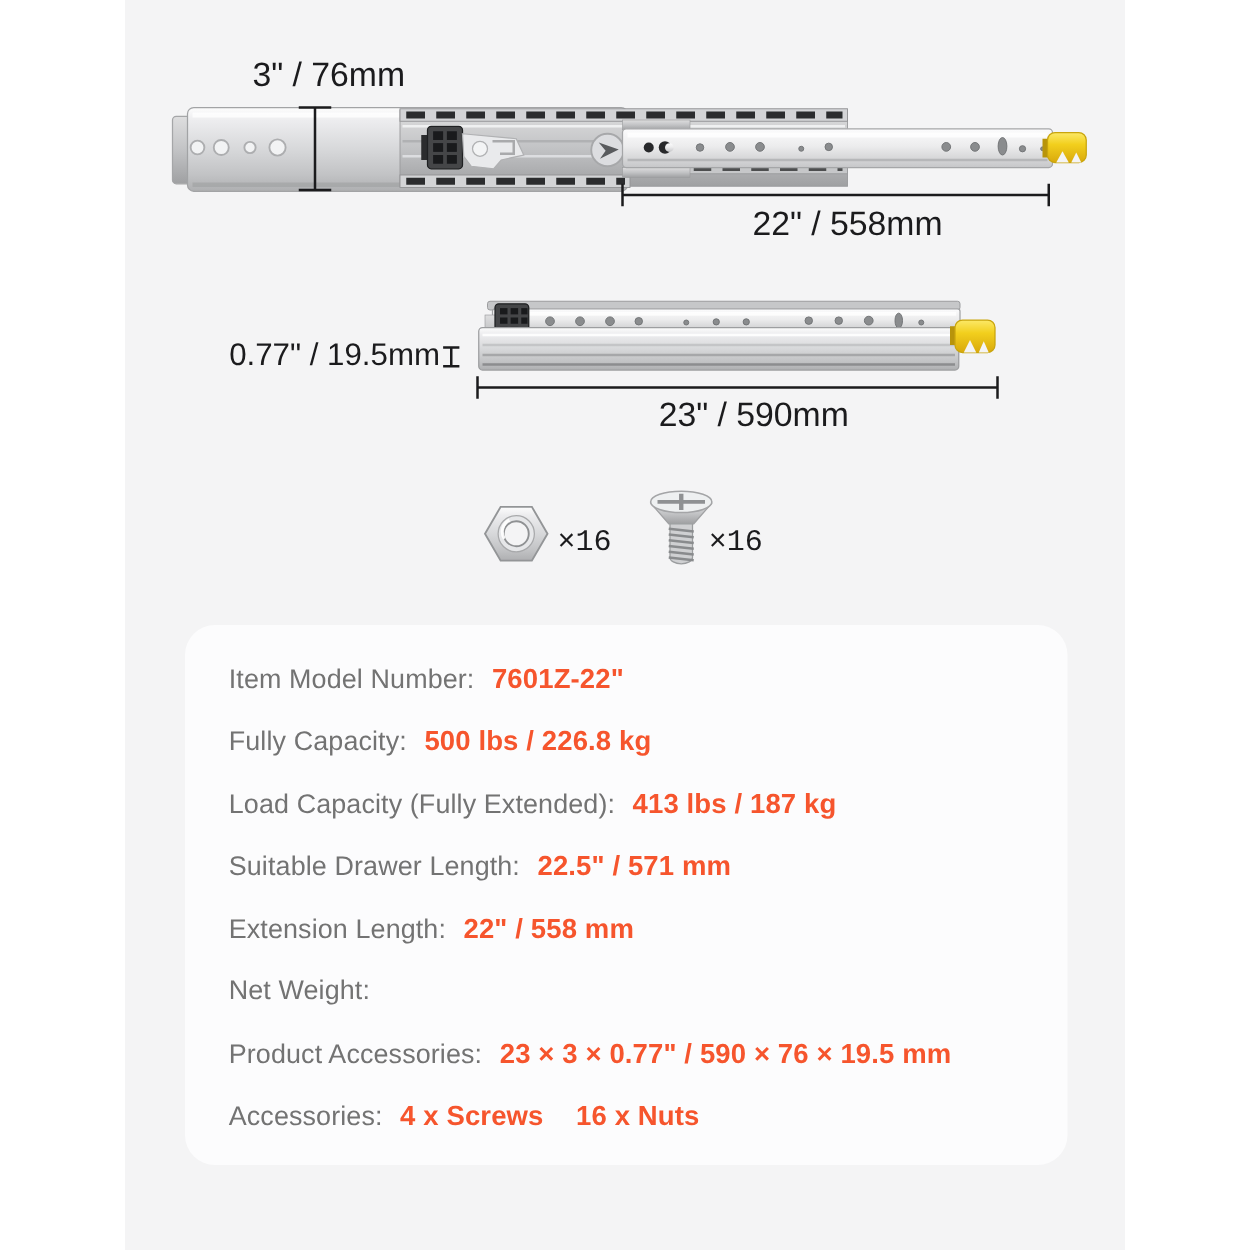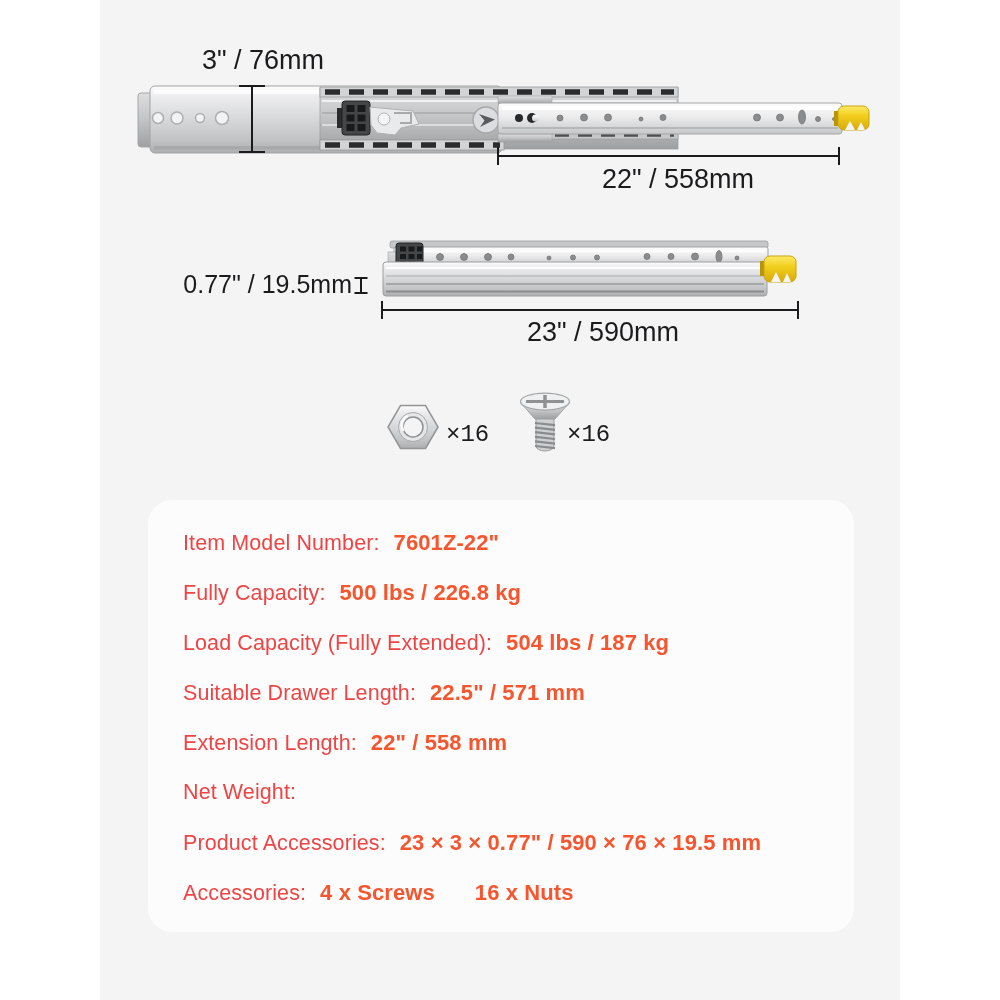--- a/index.html
+++ b/index.html
@@ -14,23 +14,23 @@
   }
   .t-center{text-align:center;}
   .t-right{text-align:right;}
   .count{position:absolute;font-size:24px;color:#1b1b1d;white-space:nowrap;font-family:Liberation Mono, monospace;}
   .card{
     position:absolute;left:148px;top:500px;width:706px;height:432px;
     background:#fcfcfd;border-radius:24px;
     padding:30px 0 0 35px;box-sizing:border-box;
   }
   .row{display:flex;align-items:baseline;height:30px;margin-bottom:20px;white-space:nowrap;}
-  .lbl{font-size:21.5px;color:#ef4444;letter-spacing:0.1px;}
+  .lbl{font-size:21.5px;color:#737373;letter-spacing:0.1px;}
   .val{font-size:22px;font-weight:700;color:#f6552d;margin-left:14px;letter-spacing:0.1px;}
-  .val + .val{margin-left:40px;}
+  .val + .val{margin-left:26px;}
 </style>
 </head>
 <body>
 
 <div class="canvas">
   <div class="panel"></div>
 
   <svg class="art" viewBox="0 0 1000 1000">
     <defs>
       <linearGradient id="gM1" x1="0" y1="0" x2="0" y2="1">
@@ -219,21 +219,21 @@
     <div class="row">
       <span class="lbl">Item Model Number:</span>
       <span class="val">7601Z-22"</span>
     </div>
     <div class="row">
       <span class="lbl">Fully Capacity:</span>
       <span class="val">500 lbs / 226.8 kg</span>
     </div>
     <div class="row">
       <span class="lbl">Load Capacity (Fully Extended):</span>
-      <span class="val">504 lbs / 187 kg</span>
+      <span class="val">413 lbs / 187 kg</span>
     </div>
     <div class="row">
       <span class="lbl">Suitable Drawer Length:</span>
       <span class="val">22.5" / 571 mm</span>
     </div>
     <div class="row">
       <span class="lbl">Extension Length:</span>
       <span class="val">22" / 558 mm</span>
     </div>
     <div class="row">

